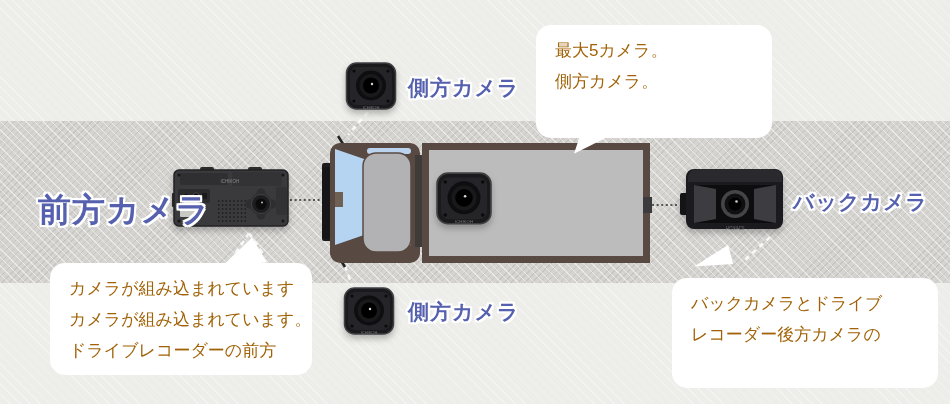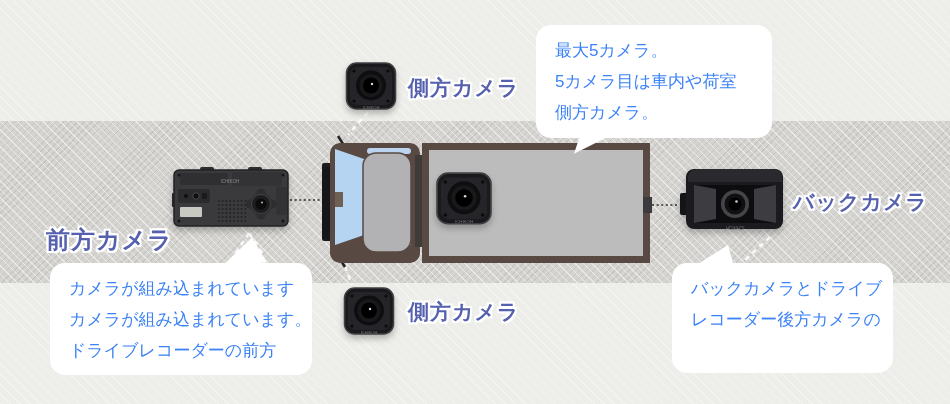--- a/index.html
+++ b/index.html
@@ -21,38 +21,38 @@
   .device{position:absolute; z-index:3; filter:drop-shadow(0 4px 3px rgba(40,40,40,.3));}
   .label{
     position:absolute; z-index:4; white-space:nowrap;
     font-weight:bold; font-size:21px; letter-spacing:1px; color:#5560AE;
     text-shadow:-2px -2px 0 #fff, 2px -2px 0 #fff, -2px 2px 0 #fff, 2px 2px 0 #fff,
                  0 -2px 0 #fff, 0 2px 0 #fff, -2px 0 0 #fff, 2px 0 0 #fff;
   }
   .bubble{
     position:absolute; z-index:5; box-sizing:border-box;
     background:#fff; border-radius:15px; padding:10px 19px;
-    font-size:17px; line-height:31px; color:#3b82f6; white-space:nowrap;
+    font-size:17px; line-height:31px; color:#a16207; white-space:nowrap;
   }
   .tail{position:absolute; z-index:6; background:#fff;}
   .tail-top{left:570px; top:131px; width:40px; height:24px; clip-path:polygon(10% 95%, 25% 20%, 100% 20%);}
   .tail-bl{left:222px; top:236px; width:46px; height:30px; clip-path:polygon(65% 5%, 2% 98%, 98% 88%);}
   .tail-br{left:692px; top:243px; width:42px; height:24px; clip-path:polygon(86% 8%, 5% 98%, 98% 88%);}
   .pos-cam-top{left:345px; top:62px;}
   .pos-cam-bottom{left:343px; top:287px;}
   .pos-cam-cargo{left:435px; top:172px;}
   .pos-monitor{left:172px; top:167px;}
   .pos-backcam{left:678px; top:165px;}
   .pos-label-side-top{left:408px; top:74px;}
-  .pos-label-front{left:46px; top:188px; font-size:24px;margin-top:36px;}
+  .pos-label-front{left:38px; top:188px; font-size:33px;}
   .pos-label-back{left:793px; top:188px;}
   .pos-label-side-bottom{left:408px; top:298px;}
   .pos-bubble-top{left:536px; top:25px; width:236px; height:113px;}
   .pos-bubble-bl{left:50px; top:263px; width:262px; height:112px;}
-  .pos-bubble-br{left:672px; top:263px; width:221px; height:110px;}
+  .pos-bubble-br{left:672px; top:278px; width:266px; height:110px;}
 </style>
 </head>
 <body>
 
 <div class="canvas">
 
   <div class="road"></div>
 
   <svg class="overlay" width="950" height="404">
     <line x1="290" y1="200" x2="322" y2="200" stroke="#2b2b2b" stroke-width="1.6" stroke-dasharray="2 2.6"></line>
@@ -179,21 +179,20 @@
     <text x="57" y="63.5" font-size="4.5" fill="#6f6f73" text-anchor="middle" transform="rotate(180 57 62)">ICHIKOH</text>
   </svg>
 
   <div class="label pos-label-side-top">側方カメラ</div>
   <div class="label pos-label-front">前方カメラ</div>
   <div class="label pos-label-back">バックカメラ</div>
   <div class="label pos-label-side-bottom">側方カメラ</div>
 
   <div class="bubble pos-bubble-top">
     <div>最大5カメラ。</div>
-    <div>5カメラ目は車内や荷室</div>
     <div>側方カメラ。</div>
   </div>
   <div class="tail tail-top"></div>
 
   <div class="bubble pos-bubble-bl">
     <div>カメラが組み込まれています</div>
     <div>カメラが組み込まれています。</div>
     <div>ドライブレコーダーの前方</div>
   </div>
   <div class="tail tail-bl"></div>

